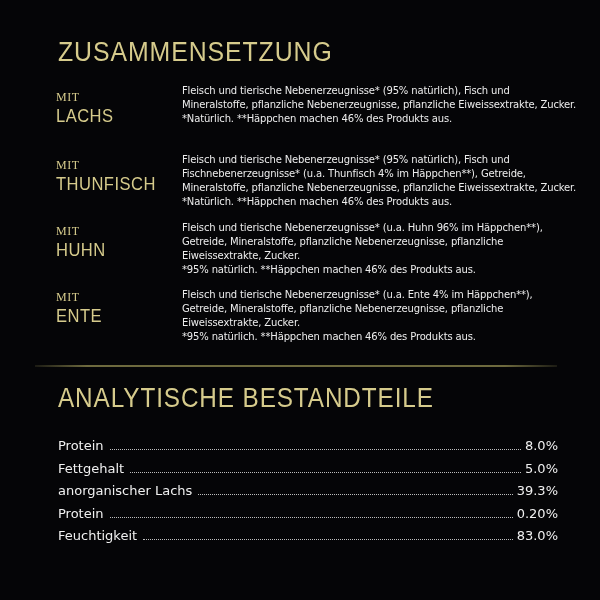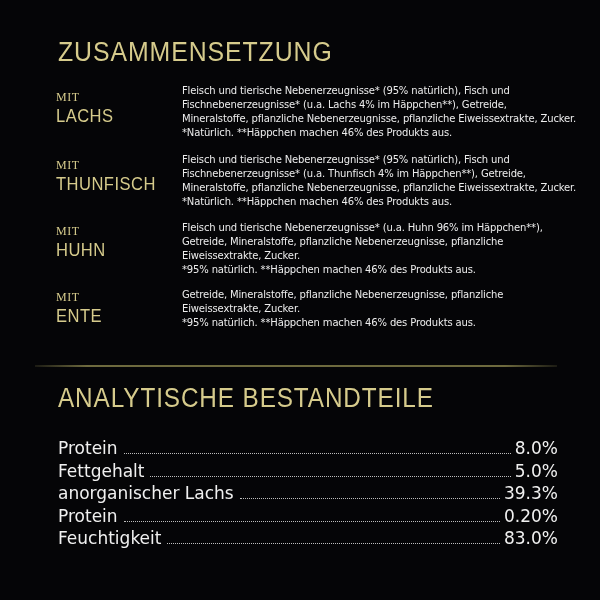--- a/index.html
+++ b/index.html
@@ -31,41 +31,40 @@
     color: #ededed; letter-spacing: -0.15px;
   }
   .desc .line { display: block; white-space: nowrap; }
   .divider {
     position: absolute; left: 35px; top: 365px; width: 522px; height: 2px;
     background: linear-gradient(to right, rgba(120,116,70,0.2), #6e6a3e 10%, #6e6a3e 90%, rgba(120,116,70,0.2));
   }
   .table { position: absolute; left: 58px; top: 438px; width: 500px; }
   .row {
     display: flex; align-items: baseline; height: 22.6px;
-    font-family: "DejaVu Sans", sans-serif; font-size: 17px; color: #f0f0f0;
+    font-family: "DejaVu Sans", sans-serif; font-size: 13px; color: #f0f0f0;
   }
   .row .label { white-space: nowrap; padding-right: 6px; }
   .row .dots {
     flex: 1; border-bottom: 1.5px dotted #bdbdbd; margin-bottom: 3px; height: 1px;
     margin-right: 4px;
   }
   .row .value { white-space: nowrap; text-align: center; }
 </style>
 </head>
 <body>
 
 <h1 class="title t1">ZUSAMMENSETZUNG</h1>
 
 <div class="variant" style="top:92px;">
   <div class="mit">MIT</div>
   <div class="name">LACHS</div>
 </div>
 <div class="desc" style="top:84px;">
   <span class="line">Fleisch und tierische Nebenerzeugnisse* (95% natürlich), Fisch und</span>
-  <span class="line">Fischnebenerzeugnisse* (u.a. Lachs 4% im Häppchen**), Getreide,</span>
   <span class="line">Mineralstoffe, pflanzliche Nebenerzeugnisse, pflanzliche Eiweissextrakte, Zucker.</span>
   <span class="line">*Natürlich. **Häppchen machen 46% des Produkts aus.</span>
 </div>
 
 <div class="variant" style="top:160px;">
   <div class="mit">MIT</div>
   <div class="name">THUNFISCH</div>
 </div>
 <div class="desc" style="top:153px;">
   <span class="line">Fleisch und tierische Nebenerzeugnisse* (95% natürlich), Fisch und</span>
@@ -83,20 +82,21 @@
   <span class="line">Getreide, Mineralstoffe, pflanzliche Nebenerzeugnisse, pflanzliche</span>
   <span class="line">Eiweissextrakte, Zucker.</span>
   <span class="line">*95% natürlich. **Häppchen machen 46% des Produkts aus.</span>
 </div>
 
 <div class="variant" style="top:292px;">
   <div class="mit">MIT</div>
   <div class="name">ENTE</div>
 </div>
 <div class="desc" style="top:288px;">
+  <span class="line">Fleisch und tierische Nebenerzeugnisse* (u.a. Ente 4% im Häppchen**),</span>
   <span class="line">Getreide, Mineralstoffe, pflanzliche Nebenerzeugnisse, pflanzliche</span>
   <span class="line">Eiweissextrakte, Zucker.</span>
   <span class="line">*95% natürlich. **Häppchen machen 46% des Produkts aus.</span>
 </div>
 
 <div class="divider"></div>
 
 <h1 class="title t2">ANALYTISCHE BESTANDTEILE</h1>
 
 <div class="table">

